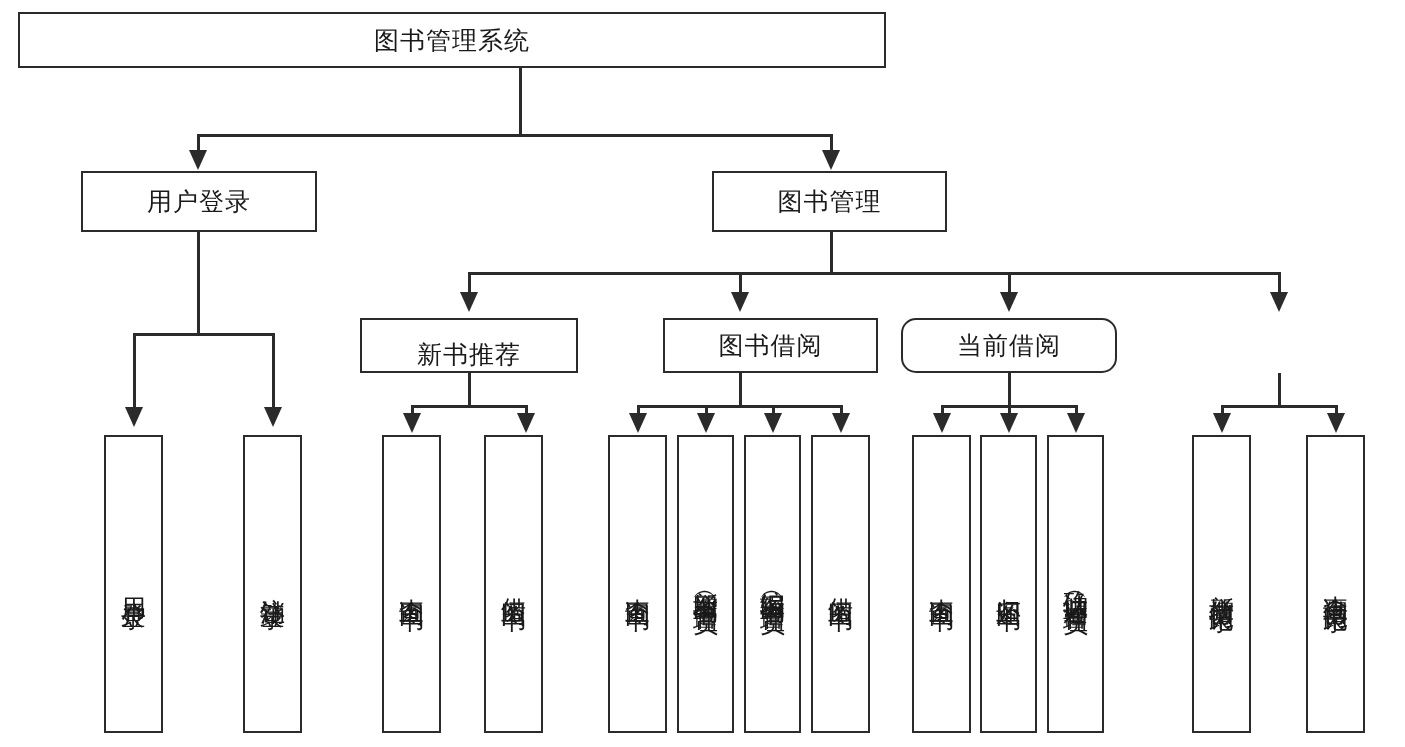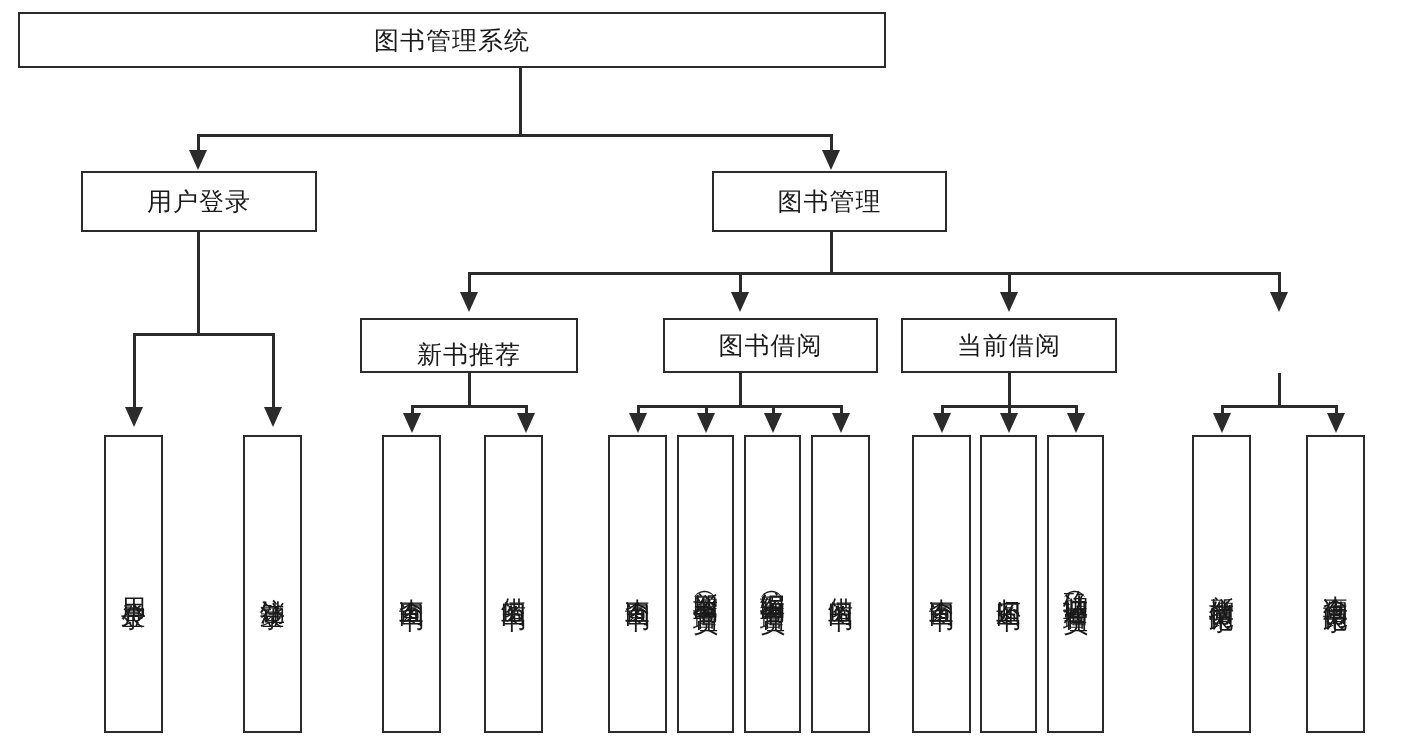--- a/index.html
+++ b/index.html
@@ -117,21 +117,21 @@
   <div class="arrow" style="left:731px; top:292px;"></div>
   <div class="arrow" style="left:1000px; top:292px;"></div>
   <div class="arrow" style="left:1270px; top:292px;"></div>
 
   <div class="node horiz" style="left:360px; top:318px; width:218px; height:55px;align-items:flex-end;">
     <span class="label">新书推荐</span>
   </div>
   <div class="node horiz" style="left:632px; top:318px; width:215px; height:55px;margin-left:31px;">
     <span class="label">图书借阅</span>
   </div>
-  <div class="node horiz" style="left:901px; top:318px; width:216px; height:55px;">
+  <div class="node horiz" style="left:901px; top:318px; width:216px; height:55px;border-radius:15px;">
     <span class="label">当前借阅</span>
   </div>
 
   <div class="vline" style="left:468px; top:373px; height:34px;"></div>
   <div class="hline" style="left:411px; top:405px; width:114px;"></div>
   <div class="vline" style="left:411px; top:405px; height:12px;"></div>
   <div class="vline" style="left:525px; top:405px; height:12px;"></div>
   <div class="arrow" style="left:403px; top:413px;"></div>
   <div class="arrow" style="left:517px; top:413px;"></div>
 

